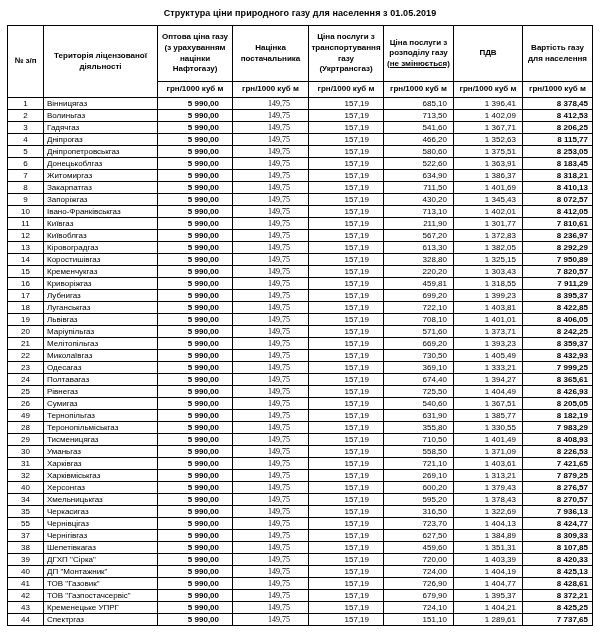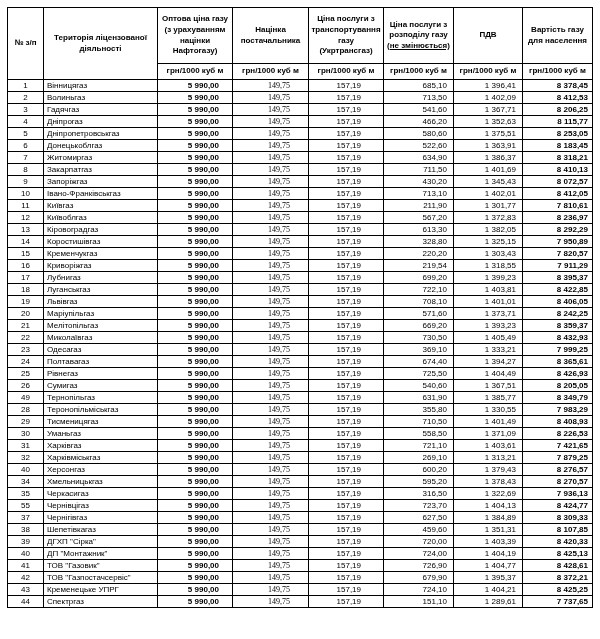--- a/index.html
+++ b/index.html
@@ -26,30 +26,31 @@
   .gas thead tr.units-hdr th { height:16px; padding:0 1px; }
   .gas td {
     font-size:8px; height:12px; line-height:11px;
     padding:0 2px; white-space:nowrap; overflow:hidden;
   }
   td.num   { text-align:center; }
   td.name  { text-align:left; padding-left:3px; }
   td.val   { text-align:right; }
   td.c3    { padding-right:13px;font-weight:bold; }
   td.c4    { padding-right:18px;font-family:Liberation Serif, serif; }
-  td.c5    { padding-right:22px; }
+  td.c5    { padding-right:14px; }
   td.c6    { padding-right:6px; }
   td.c7    { padding-right:6px; }
   td.total { text-align:right; padding-right:4px; font-weight:bold; }
   .u       { text-decoration:underline; }
 </style>
 </head>
 <body>
 
 <div class="page">
+  <div class="doc-title">Структура ціни природного газу для населення з 01.05.2019</div>
 
   <table class="gas">
     <colgroup>
       <col style="width:36px">
         <col style="width:114px">
         <col style="width:75px">
       <col style="width:76px">
         <col style="width:75px">
         <col style="width:70px">
       <col style="width:69px">
@@ -225,21 +226,21 @@
           <td class="val c6">220,20</td>
           <td class="val c7">1 303,43</td>
           <td class="total">7 820,57</td>
         </tr>
         <tr>
           <td class="num">16</td>
           <td class="name">Криворіжгаз</td>
           <td class="val c3">5 990,00</td>
           <td class="val c4">149,75</td>
           <td class="val c5">157,19</td>
-          <td class="val c6">219,54</td>
+          <td class="val c6">459,81</td>
           <td class="val c7">1 318,55</td>
           <td class="total">7 911,29</td>
         </tr>
         <tr>
           <td class="num">17</td>
           <td class="name">Лубнигаз</td>
           <td class="val c3">5 990,00</td>
           <td class="val c4">149,75</td>
           <td class="val c5">157,19</td>
           <td class="val c6">699,20</td>
@@ -337,21 +338,21 @@
           <td class="total">8 205,05</td>
         </tr>
         <tr>
           <td class="num">49</td>
           <td class="name">Тернопільгаз</td>
           <td class="val c3">5 990,00</td>
           <td class="val c4">149,75</td>
           <td class="val c5">157,19</td>
           <td class="val c6">631,90</td>
           <td class="val c7">1 385,77</td>
-          <td class="total">8 349,79</td>
+          <td class="total">8 182,19</td>
         </tr>
         <tr>
           <td class="num">28</td>
           <td class="name">Теронопільміськгаз</td>
           <td class="val c3">5 990,00</td>
           <td class="val c4">149,75</td>
           <td class="val c5">157,19</td>
           <td class="val c6">355,80</td>
           <td class="val c7">1 330,55</td>
           <td class="total">7 983,29</td>

